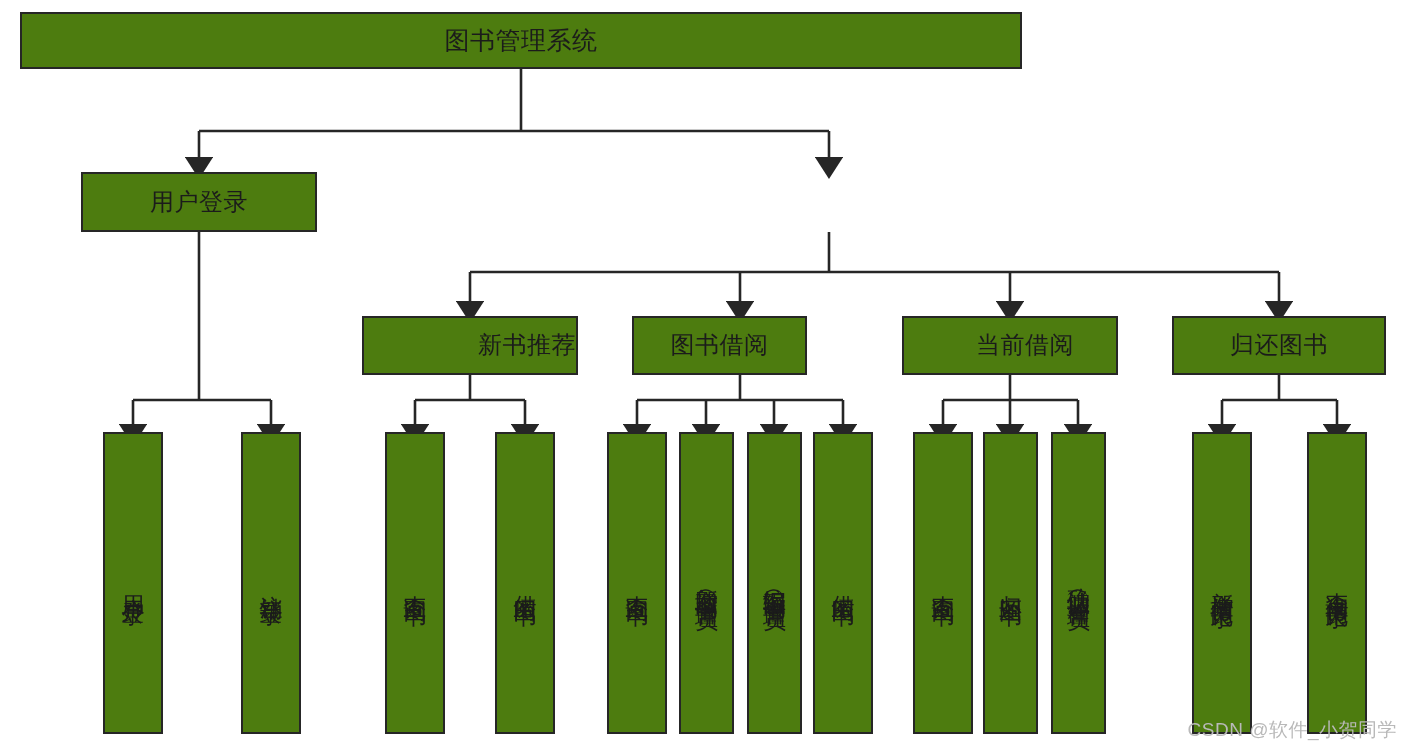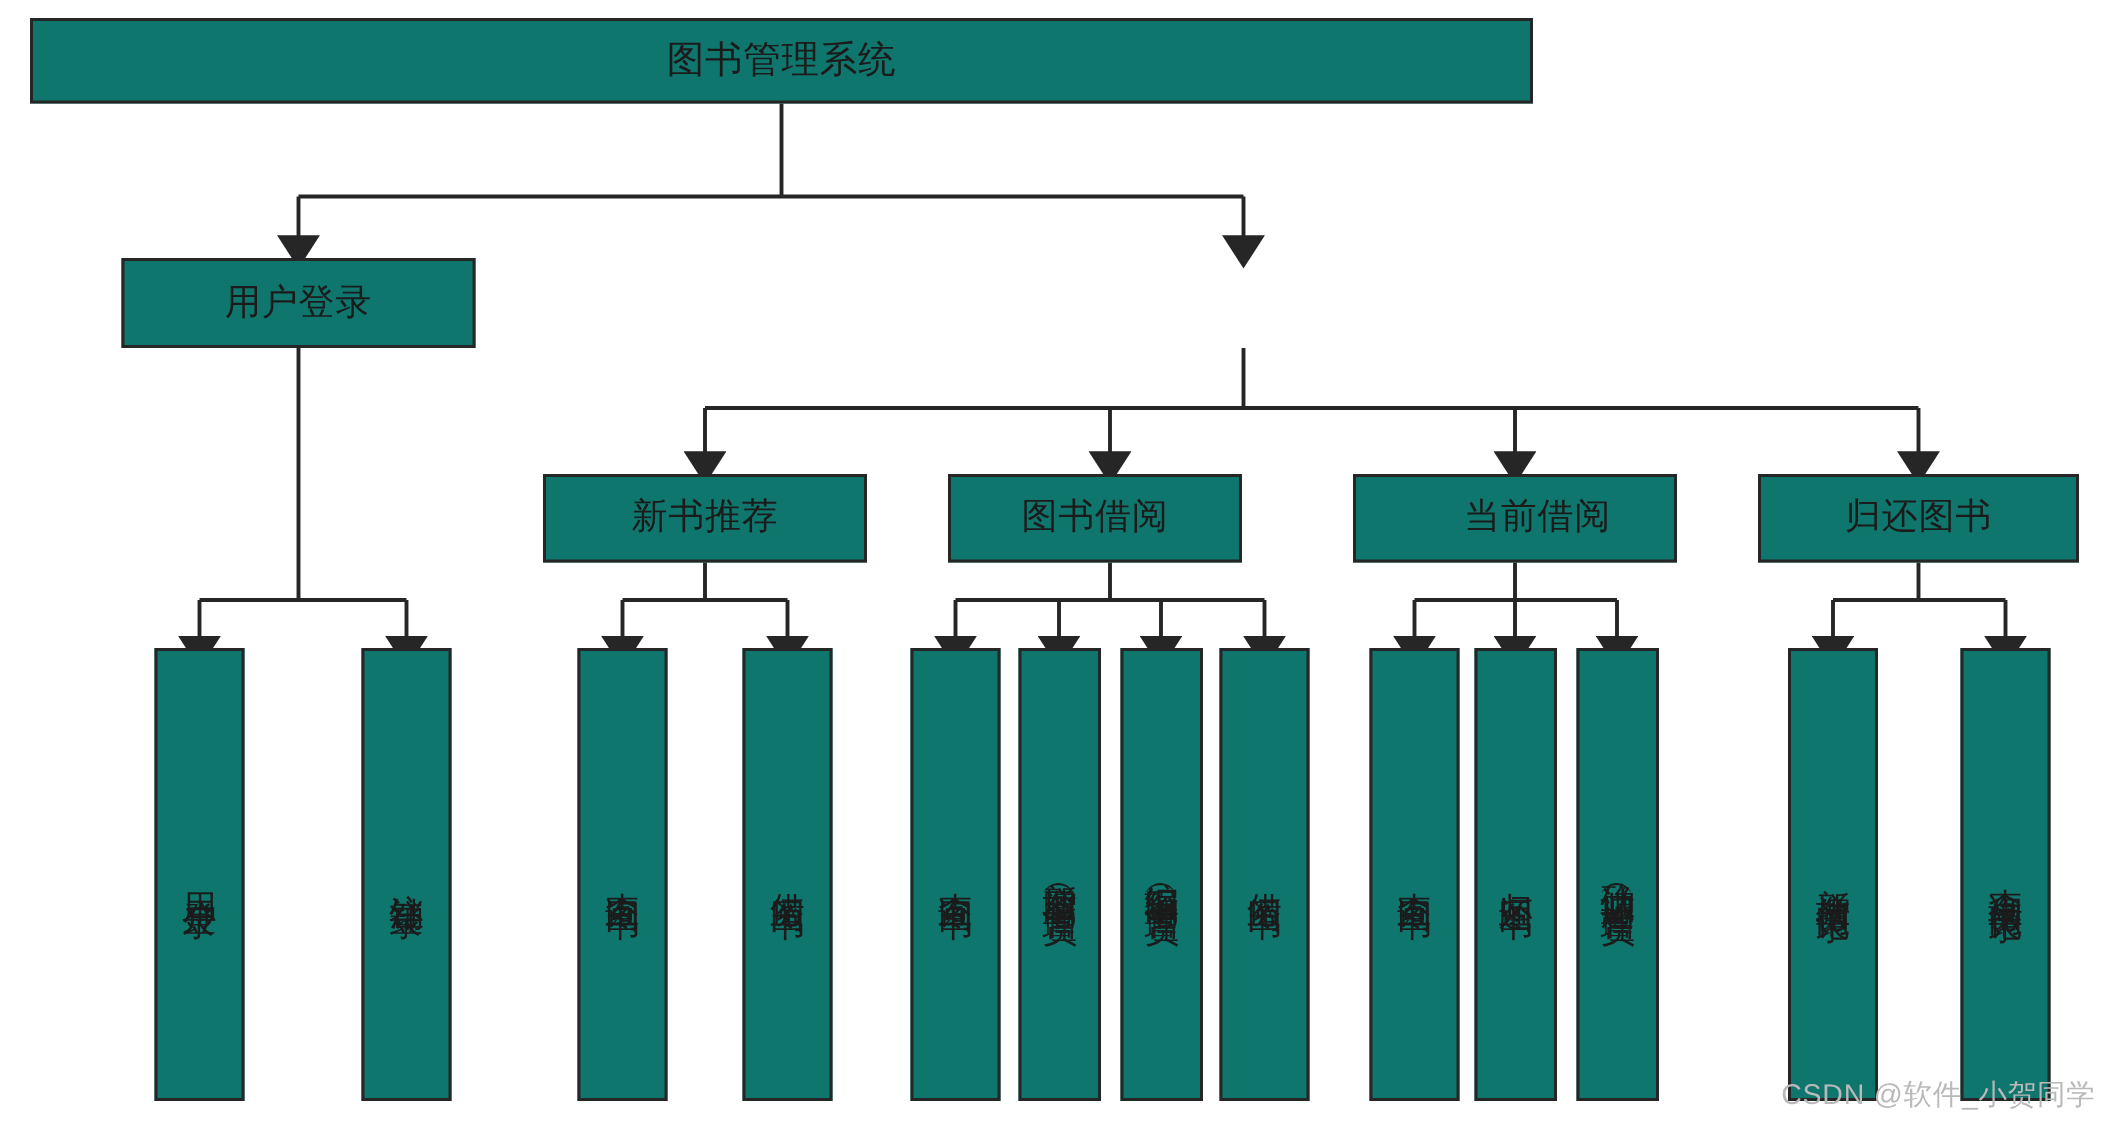--- a/index.html
+++ b/index.html
@@ -21,21 +21,21 @@
     position: absolute;
     left: 0;
     top: 0;
     width: 1405px;
     height: 747px;
     pointer-events: none;
   }
   .node {
     position: absolute;
     box-sizing: border-box;
-    background: #0f766e;
+    background: #4d7c0f;
     border: 2.5px solid #262626;
     display: flex;
     align-items: center;
     justify-content: center;
     color: #1b1b1b;
   }
   .node .label {
     display: block;
     text-align: center;
     line-height: 1.18;
@@ -129,24 +129,24 @@
   </svg>
 
   <div class="node horiz root" style="left:20px; top:12px; width:1002px; height:57px;">
     <span class="label">图书管理系统</span>
   </div>
 
   <div class="node horiz" style="left:81px; top:172px; width:236px; height:60px;">
     <span class="label">用户登录</span>
   </div>
 
-  <div class="node horiz" style="left:362px; top:316px; width:216px; height:59px;">
+  <div class="node horiz" style="left:362px; top:316px; width:216px; height:59px;justify-content:flex-end;">
     <span class="label">新书推荐</span>
   </div>
-  <div class="node horiz" style="left:632px; top:316px; width:196px; height:59px;">
+  <div class="node horiz" style="left:632px; top:316px; width:175px; height:59px;">
     <span class="label">图书借阅</span>
   </div>
   <div class="node horiz" style="left:902px; top:316px; width:216px; height:59px;padding-left:30px;">
     <span class="label">当前借阅</span>
   </div>
   <div class="node horiz" style="left:1172px; top:316px; width:214px; height:59px;">
     <span class="label">归还图书</span>
   </div>
 
   <div class="node vert" style="left:103px; top:432px; width:60px; height:302px;">

